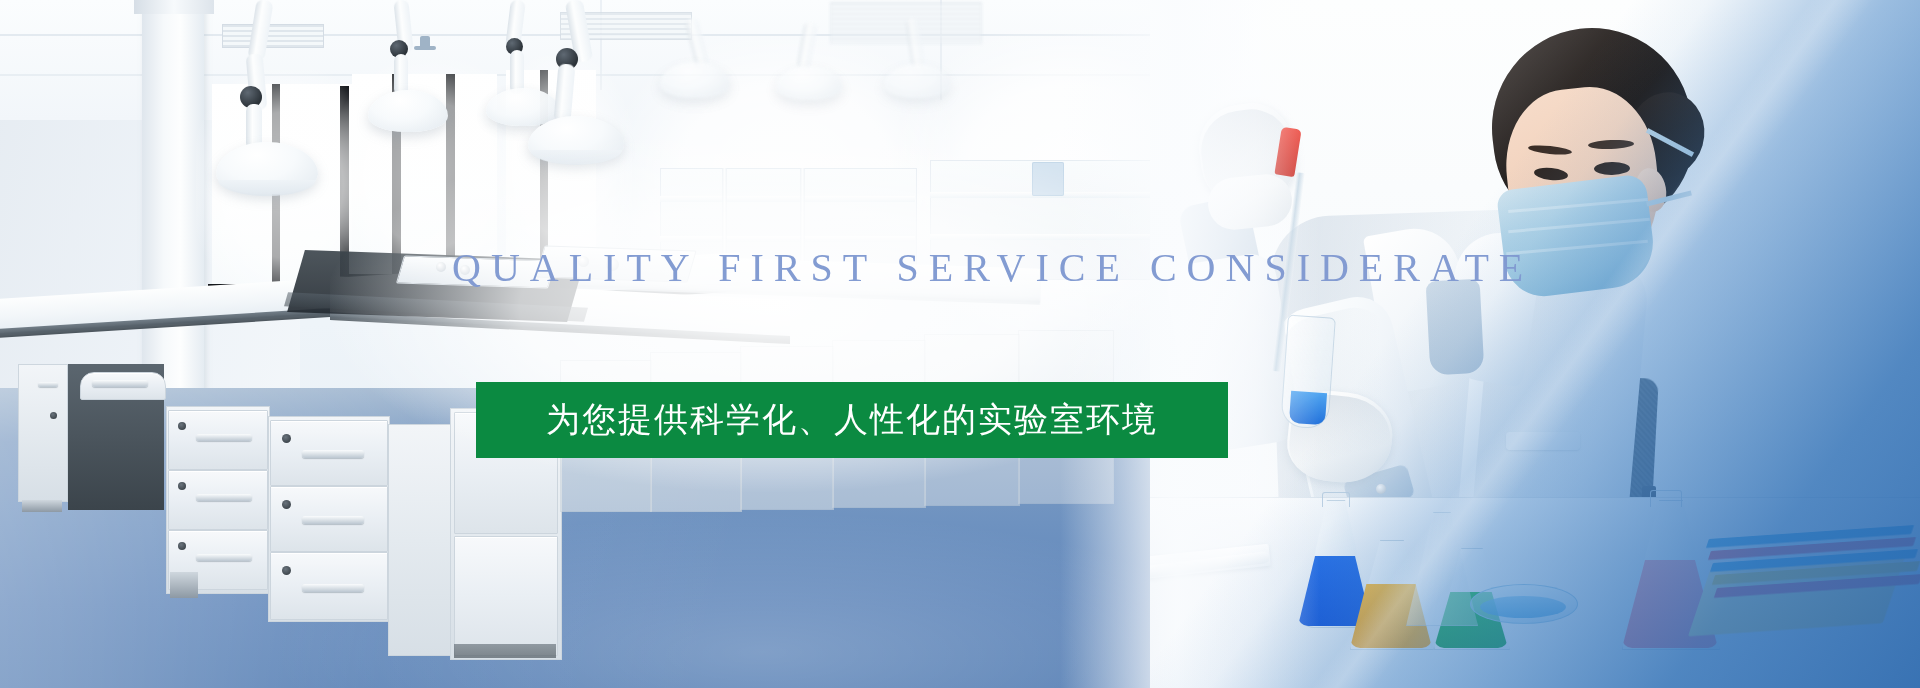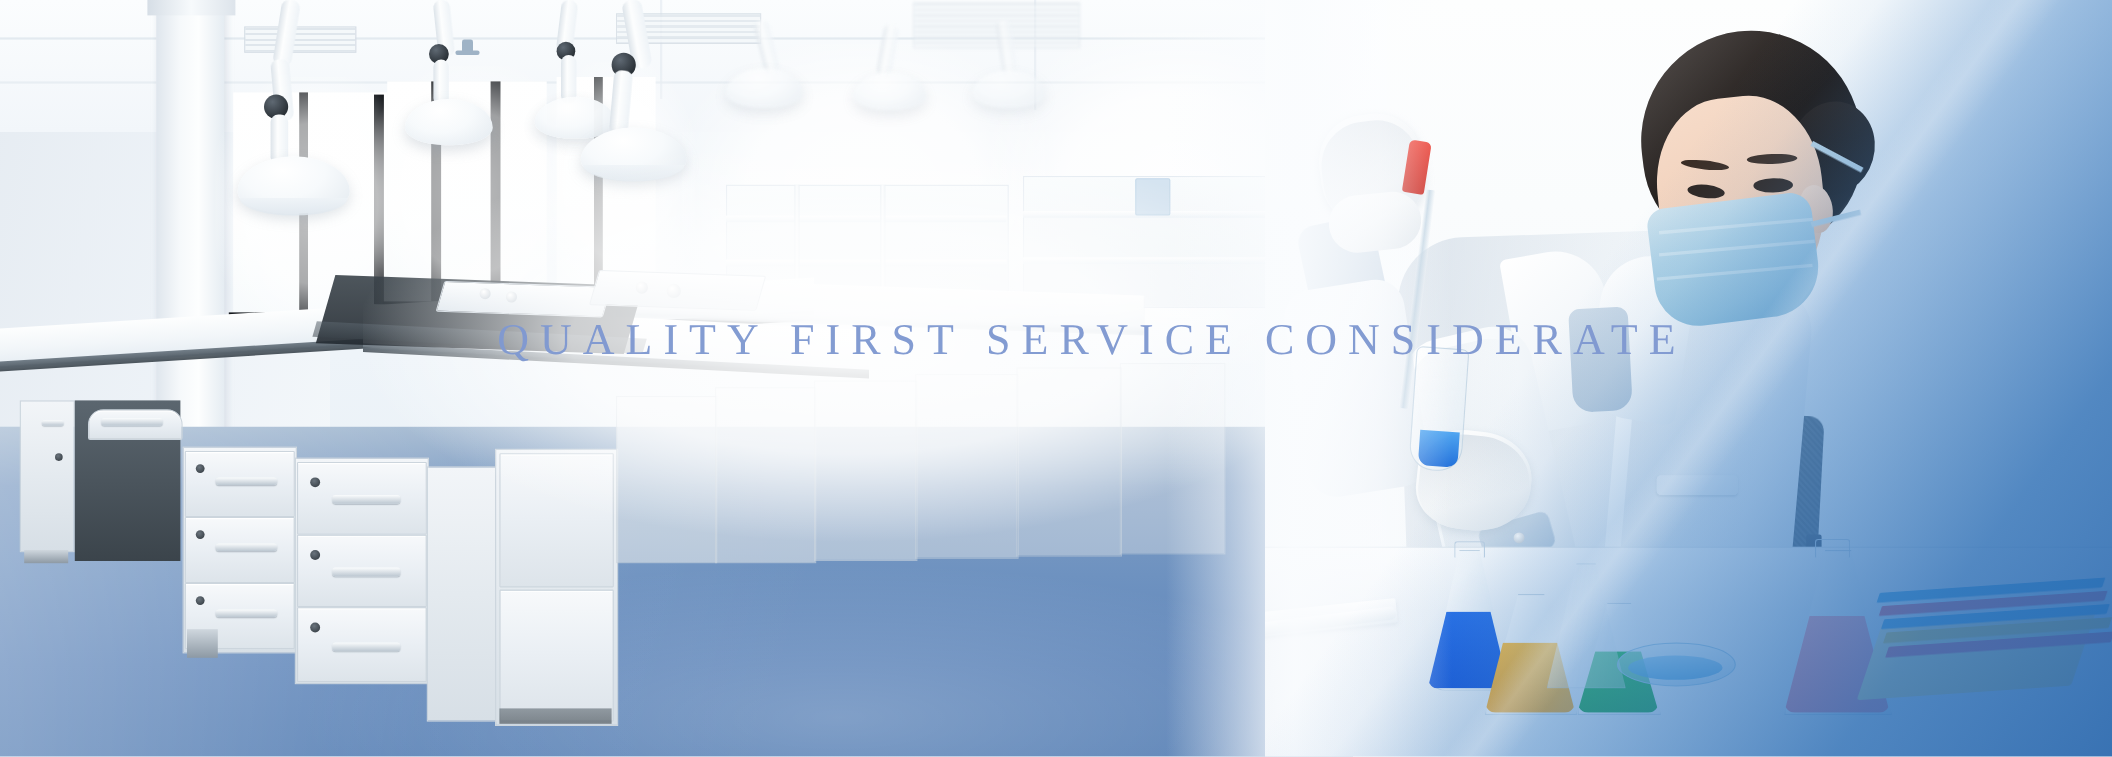--- a/index.html
+++ b/index.html
@@ -247,21 +247,20 @@
 
   
   #tagline-en{
     position:absolute; left:452px; top:248px;
     font-family:"Liberation Serif","DejaVu Serif",serif;
     font-size:40px; line-height:1;
     letter-spacing:10px;
     color:#8099d1;
     white-space:nowrap;
     opacity:.97;
-    margin-top:41px;
   }
   #headline{
     position:absolute; left:728px; top:296px;
     font-family:"DejaVu Sans","Liberation Sans",sans-serif;
     font-size:62px; line-height:1.08;
     font-weight:bold;
     letter-spacing:2px;
     color:#1f56bf;
     white-space:nowrap;
     text-shadow:0 1px 2px rgba(255,255,255,.5);
@@ -534,14 +533,17 @@
 
   </div>
 
   <div id="seam"></div>
   <div id="diag"></div>
   <div id="diag2"></div>
 
   <div id="tagline-en">QUALITY FIRST SERVICE CONSIDERATE</div>
 
 
+  <div id="subbar">
+    <span id="subbar-text">为您提供科学化、人性化的实验室环境</span>
+  </div>
 
 </div>
 
 </body></html>

